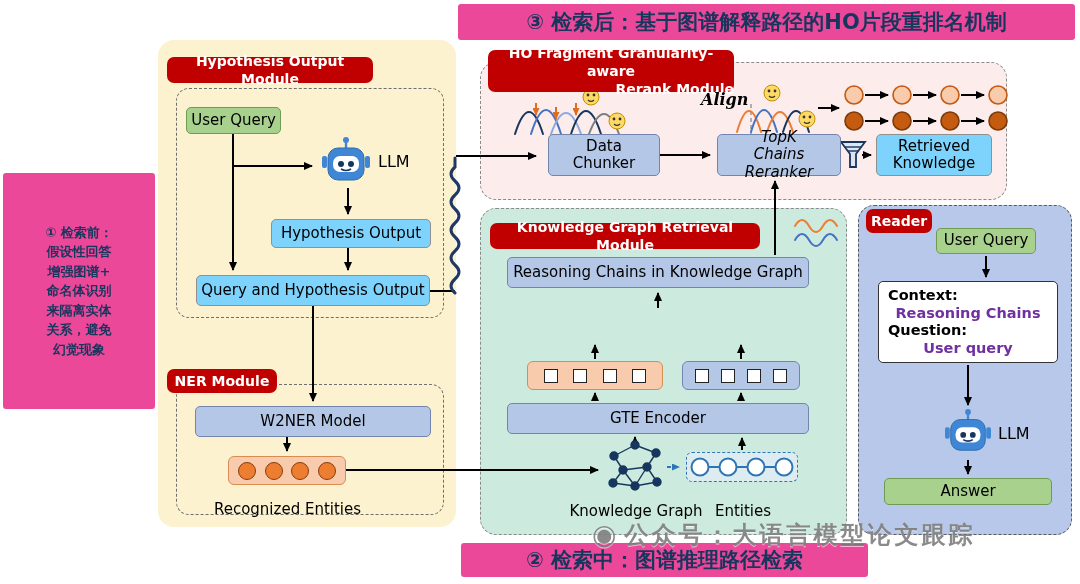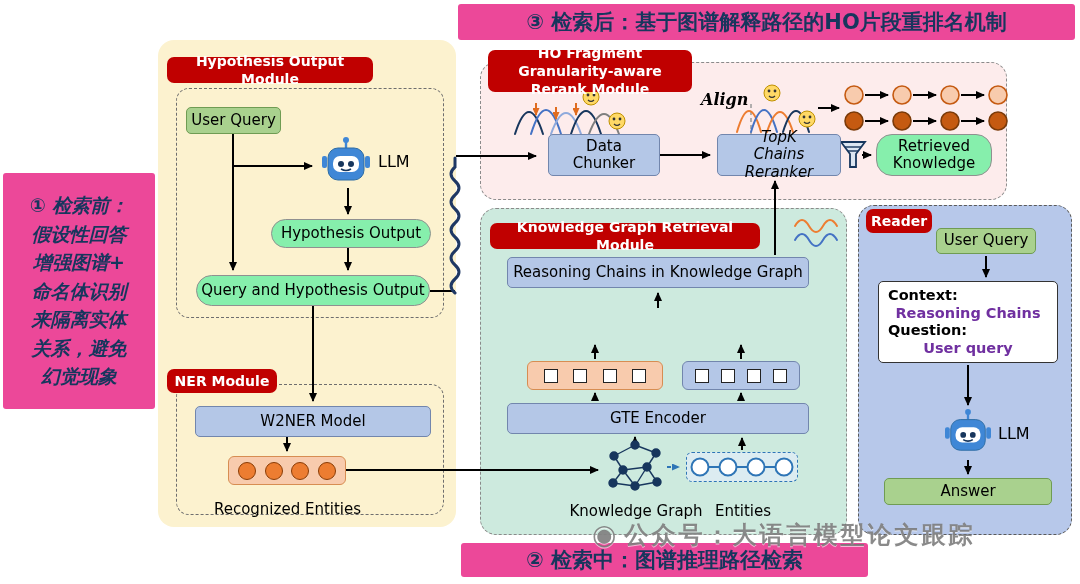--- a/index.html
+++ b/index.html
@@ -6,30 +6,30 @@
   body { font-family:"DejaVu Sans","Liberation Sans",sans-serif; background:#fff; }
   .stage { position:relative; width:1080px; height:584px; background:#fff; overflow:hidden; }
   .panel { position:absolute; border-radius:16px; z-index:1; }
   .dashed { border:1.8px dashed #8a8a8a; }
   .dashed-rect { position:absolute; border:1.7px dashed #6e6e6e; border-radius:13px; z-index:1; }
   .overlay { position:absolute; left:0; top:0; z-index:2; }
   .banner { position:absolute; background:#ec4899; color:#17365d; font-weight:bold;
             display:flex; align-items:center; justify-content:center; text-align:center;
             z-index:4; border-radius:3px; }
   .banner.big { font-size:21px; }
-  .banner.left-note { white-space:pre-line; line-height:1.5; font-size:19px;font-style:italic; }
+  .banner.left-note { white-space:pre-line; line-height:1.5; font-size:13px; }
   .badge { position:absolute; background:#c00000; color:#fff; font-weight:bold; font-size:14px;
            display:flex; flex-direction:column; align-items:center; justify-content:center;
            text-align:center; border-radius:7px; line-height:1.3; z-index:3; }
   .node { position:absolute; display:flex; align-items:center; justify-content:center;
           text-align:center; font-size:15px; color:#000; border-radius:5px;
           border:1.5px solid #777; line-height:1.15; z-index:3; background:#fff; }
   .green { background:#a9d18e; border-color:#6f9c53; }
   .blue  { background:#b4c7e7; border-color:#7286ad; }
-  .gray  { background:#86efac; border-color:#909090;border-radius:16px; }
+  .gray  { background:#7dd3fc; border-color:#909090; }
   .narrow span { display:inline-block; max-width:86px; }
   .label { position:absolute; font-size:15px; color:#000; text-align:center; z-index:3;margin-top:9px; }
   .llm-label { position:absolute; font-size:16px; color:#000; font-weight:normal; z-index:3; }
   .chip { position:absolute; display:flex; align-items:center; justify-content:space-evenly;
           border-radius:6px; z-index:3; }
   .chip.orange { background:#f8cbad; border:1.5px solid #d78d52; }
   .chip.bluebg { background:#b4c7e7; border:1.5px solid #7286ad; }
   .chip.ents   { background:rgba(226,237,249,.7); border:1.7px dashed #2e75b6; }
   .dot { width:18px; height:18px; border-radius:50%; background:#ed7d31; border:1.5px solid #8a3c06; }
   .sq  { width:14px; height:14px; background:#fff; border:1.6px solid #222; }
@@ -221,21 +221,21 @@
 关系，避免
 幻觉现象</div>
   <div class="banner big" style="left:461px; top:543px; width:407px; height:34px;">② 检索中：图谱推理路径检索</div>
 
   <div class="badge" style="left:167px; top:57px; width:206px; height:26px;">
     <span>Hypothesis Output Module</span>
   </div>
   <div class="badge" style="left:167px; top:369px; width:110px; height:24px;">
     <span>NER Module</span>
   </div>
-  <div class="badge" style="left:488px; top:50px; width:204px; height:42px;">
+  <div class="badge" style="left:488px; top:50px; width:246px; height:42px;align-items:flex-end;">
     <span>HO Fragment Granularity-aware</span>
     <span>Rerank Module</span>
   </div>
   <div class="badge" style="left:490px; top:223px; width:270px; height:26px;">
     <span>Knowledge Graph Retrieval Module</span>
   </div>
   <div class="badge" style="left:866px; top:209px; width:66px; height:24px;">
     <span>Reader</span>
   </div>
 

